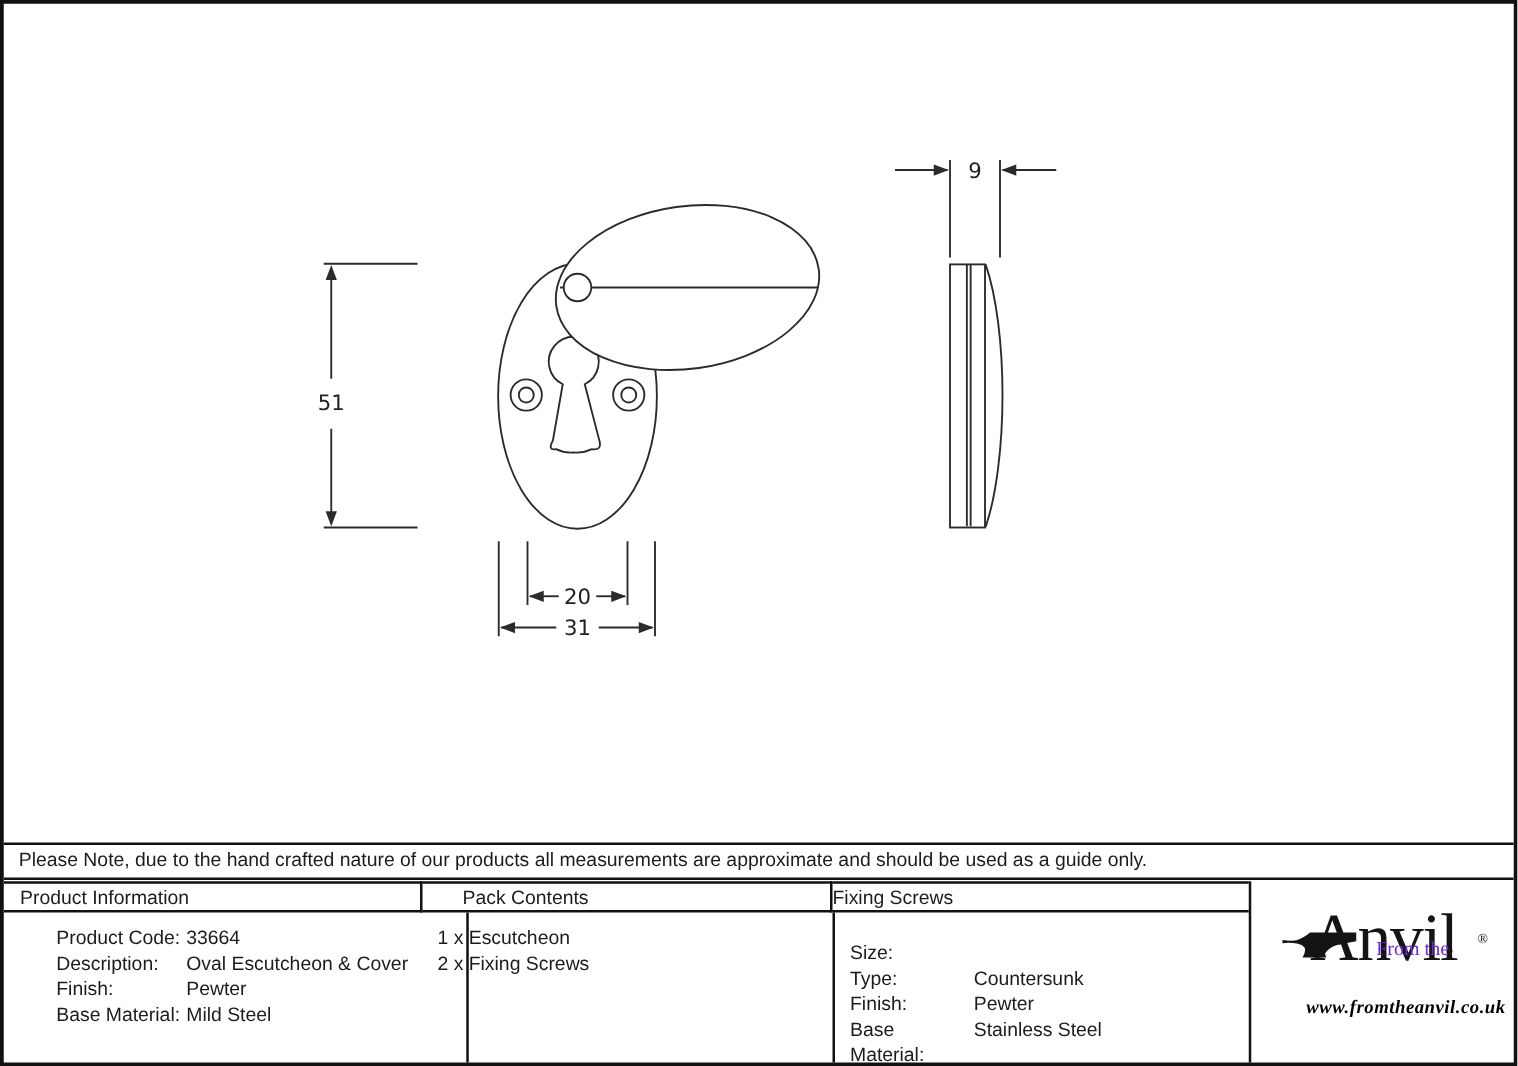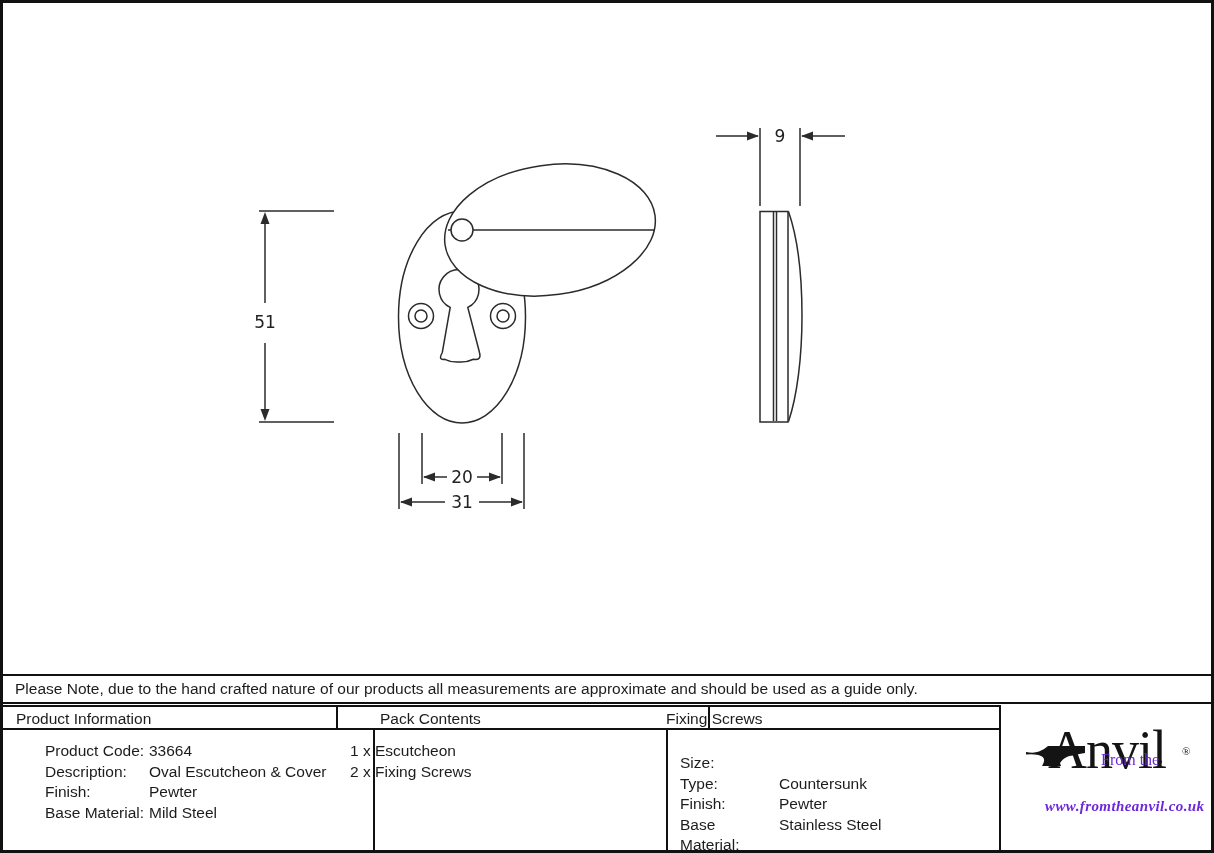--- a/index.html
+++ b/index.html
@@ -23,21 +23,21 @@
     box-sizing:border-box;display:flex;align-items:center;
     padding-left:12px;font-size:15.5px;
   }
   .hdr{
     position:absolute;top:702px;height:25px;
     border-top:2px solid #111;border-bottom:2px solid #111;
     box-sizing:border-box;display:flex;align-items:flex-end;
     font-size:15.5px;
   }
   .hdr-1{left:0;width:335px;border-right:2px solid #111;padding-left:13px;}
-  .hdr-2{left:335px;width:372px;border-right:2px solid #111;padding-left:42px;}
+  .hdr-2{left:335px;width:328px;border-right:2px solid #111;padding-left:32px;}
   .hdr-3{left:663px;width:333px;}
   .bod{
     position:absolute;top:727px;height:123px;
     box-sizing:border-box;font-size:15.5px;
   }
   .bod-1{left:0;width:347px;border-right:2px solid #111;padding:11px 0 0 17px;margin-left:25px;}
   .bod-2{left:347px;width:318px;border-right:2px solid #111;padding:11px 0 0 0;}
   .bod-3{left:665px;width:320px;padding:23px 0 0 12px;}
   .kv{display:flex;line-height:20.6px;}
   .kv .k1{width:104px;flex:none;}
@@ -57,21 +57,21 @@
   .logo-anvil-icon{position:absolute;left:24px;top:39px;}
   .logo-fromthe{
     position:absolute;left:100px;top:46px;
     font-family:"Liberation Serif",serif;font-size:16px;color:#6d28d9;
   }
   .logo-diamond{position:absolute;left:156px;top:50px;font-size:11px;color:#141414;}
   .logo-reg{position:absolute;left:181px;top:40px;font-family:"Liberation Serif",serif;font-size:11px;color:#141414;}
   .logo-site{
     position:absolute;left:44px;top:93px;
     font-family:"Liberation Serif",serif;font-style:italic;font-weight:600;
-    font-size:15px;letter-spacing:0.4px;color:#6d28d9;
+    font-size:15px;letter-spacing:0.4px;color:#000000;
   }
 </style>
 </head>
 <body>
 
 <div id="sheet">
 
   <svg id="drawing-svg" width="1214" height="660" viewBox="0 0 1214 660" fill="none" stroke="#2b2b2b" stroke-width="1.5">
 
     <ellipse cx="459" cy="314" rx="63.5" ry="106" fill="#fff"></ellipse>

